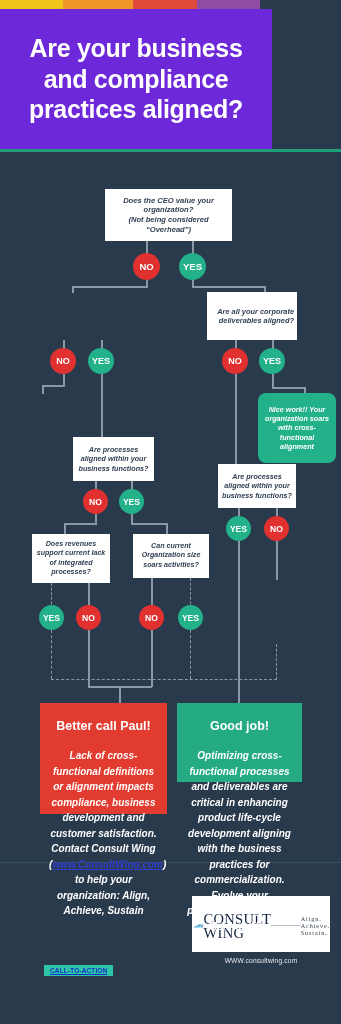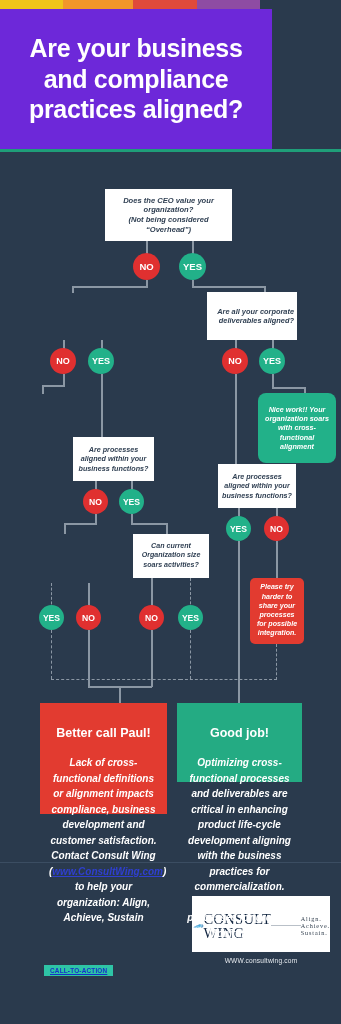--- a/index.html
+++ b/index.html
@@ -63,21 +63,21 @@
   .line.v { width: 1.5px; }
   .line.h { height: 1.5px; }
 
   .dline { position: absolute; z-index: 1; }
   .dline.v { width: 0; border-left: 1.5px dashed #8b97a4; }
   .dline.h { height: 0; border-top: 1.5px dashed #8b97a4; }
 
   
   .outcome {
     position: absolute; color: #ffffff; text-align: center; z-index: 5;
-    padding: 23px 9px;
+    padding: 16px 9px;
   }
   .outcome.red   { background: #e23b30; }
   .outcome.green { background: #24ab83; }
   .outcome .ohead { font-size: 12.5px; font-weight: bold; margin-bottom: 11px; font-style: normal; }
   .outcome .obody { font-size: 10px; font-style: italic; font-weight: bold; line-height: 1.55; margin-top: 15px; }
   .outcome .olink { color: #2f3fd0; text-decoration: underline; }
 
   
   .footdiv { position: absolute; left: 0; top: 862px; width: 341px; height: 1px; background: #3b4d62; }
   .logobox {
@@ -206,26 +206,26 @@
     <div class="pill yes" style="left:226px; top:364px; width:25px; height:25px; font-size:8.6px;">
       <span>YES</span>
     </div>
     <div class="pill no" style="left:264px; top:364px; width:25px; height:25px; font-size:8.6px;">
       <span>NO</span>
     </div>
 
     <div class="line v" style="left:238px; top:389px; height:144px;"></div>
 
     <div class="line v" style="left:276px; top:389px; height:39px;"></div>
-    <div class="card red" style="left:250px; top:426px; width:54px; height:66px; font-size:7.1px;">
-      <span>Please try harder to share your processes  for possible integration.</span>
-    </div>
     <div class="dline v" style="left:276px; top:492px; height:36px;"></div>
     <div class="dline h" style="left:180px; top:527px; width:97px;"></div>
 
+    <div class="qbox" style="left:32px; top:382px; width:78px; height:49px; font-size:7.1px;">
+      <span>Does revenues support current lack of integrated processes?</span>
+    </div>
     <div class="dline v" style="left:51px; top:431px; height:26px;"></div>
     <div class="line v" style="left:88px; top:431px; height:26px;"></div>
     <div class="pill yes" style="left:39px; top:453px; width:25px; height:25px; font-size:8.6px;">
       <span>YES</span>
     </div>
     <div class="pill no" style="left:76px; top:453px; width:25px; height:25px; font-size:8.6px;">
       <span>NO</span>
     </div>
 
     <div class="dline v" style="left:51px; top:478px; height:49px;"></div>

